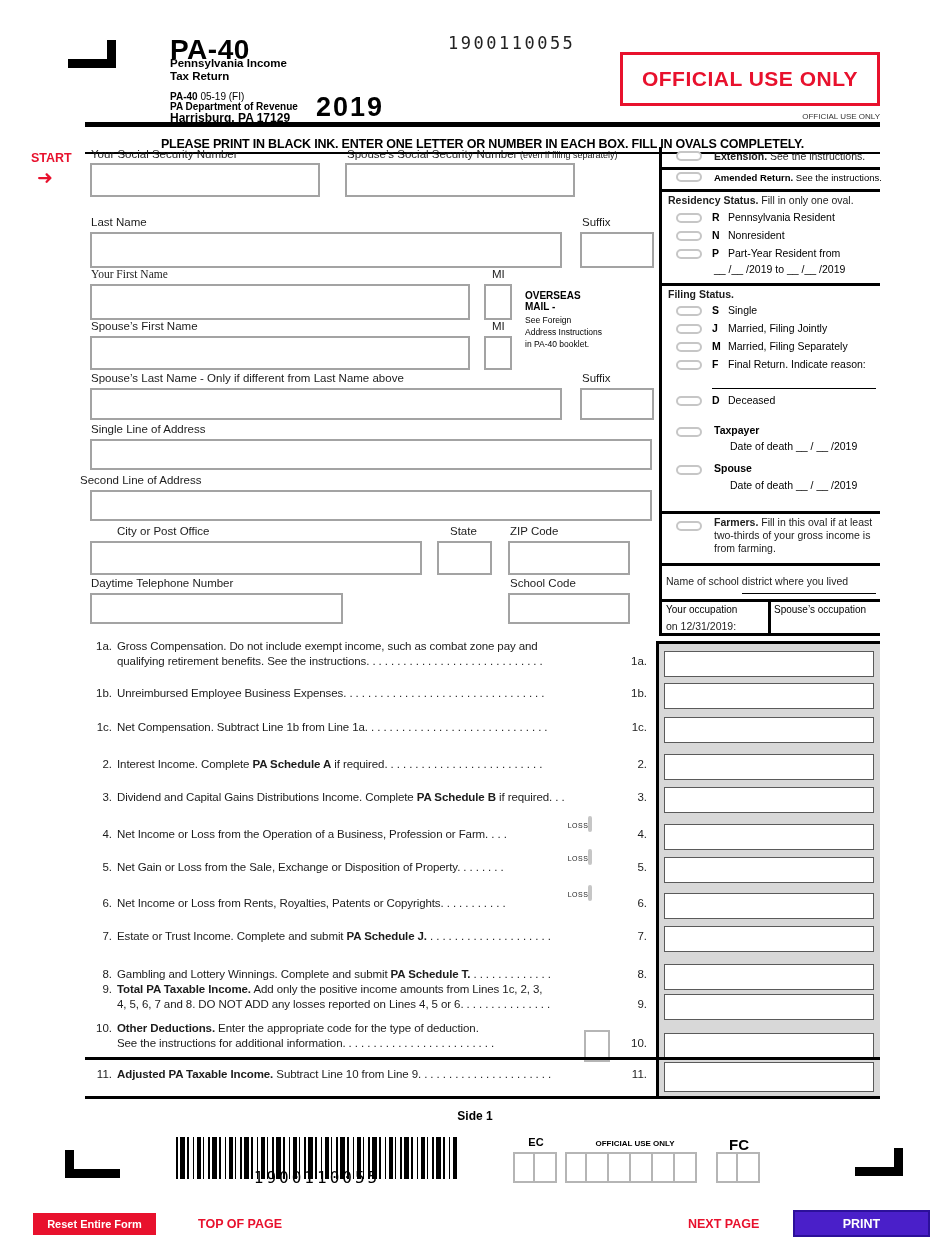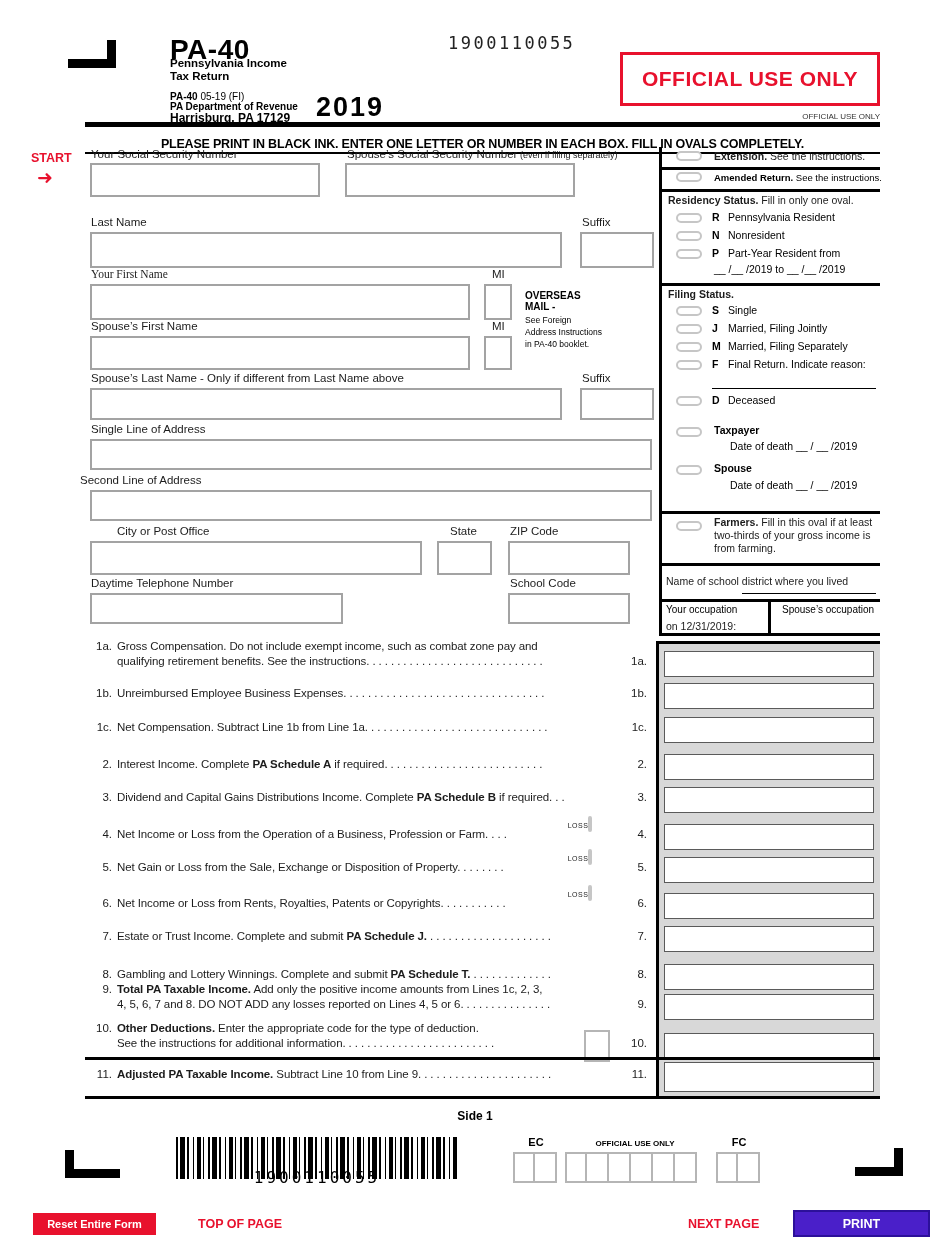--- a/index.html
+++ b/index.html
@@ -184,21 +184,21 @@
   </div>
 
   <div class="abs rp" style="left:666px;top:568px;margin-top:7px;">Name of school district where you lived</div>
   <div class="abs rp" style="left:666px;top:612px;margin-top:8px;">on 12/31/2019:</div>
   <div class="abs" style="left:742px;top:593px;width:134px;border-bottom:1.5px solid #000;"></div>
 
   <div class="abs" style="left:661px;top:601px;width:107px;height:32px;">
     <span class="abs" style="left:5px;top:3px;font-size:10px;">Your occupation</span>
   </div>
   <div class="abs" style="left:771px;top:601px;width:109px;height:32px;">
-    <span class="abs" style="left:3px;top:3px;font-size:10px;margin-left:8px;">Spouse’s occupation</span>
+    <span class="abs" style="left:3px;top:3px;font-size:10px;">Spouse’s occupation</span>
   </div>
 
   <div class="abs" style="left:656px;top:641px;width:224px;height:455px;background:#d8d8d8;border-left:3px solid #000;border-top:3px solid #000;"></div>
   <div class="abs abox" style="top:651px;"></div>
   <div class="abs abox" style="top:683px;"></div>
   <div class="abs abox" style="top:717px;"></div>
   <div class="abs abox" style="top:754px;"></div>
   <div class="abs abox" style="top:787px;"></div>
   <div class="abs abox" style="top:824px;"></div>
   <div class="abs abox" style="top:857px;"></div>
@@ -281,21 +281,21 @@
   </div>
   <div class="hrule" style="left:85px;top:1096px;width:795px;height:3px;"></div>
 
   <div class="abs b" style="left:375px;top:1109px;width:200px;text-align:center;font-size:12px;">Side 1</div>
 
   <div class="abs" style="left:176px;top:1137px;width:282px;height:42px;background:repeating-linear-gradient(90deg,#000 0 2px,#fff 2px 4px,#000 4px 9px,#fff 9px 11px,#000 11px 13px,#fff 13px 17px,#000 17px 18px,#fff 18px 21px,#000 21px 25px,#fff 25px 27px,#000 27px 28px,#fff 28px 32px);"></div>
   <div class="abs ocr" style="left:176px;top:1168px;width:282px;text-align:center;font-size:16px;letter-spacing:3px;">1900110055</div>
 
   <div class="abs b" style="left:513px;top:1136px;width:46px;text-align:center;font-size:11px;">EC</div>
   <div class="abs b" style="left:565px;top:1139px;width:140px;text-align:center;font-size:8px;">OFFICIAL USE ONLY</div>
-  <div class="abs b" style="left:716px;top:1136px;width:46px;text-align:center;font-size:11px;">FC</div>
+  <div class="abs b" style="left:716px;top:1136px;width:46px;text-align:center;font-size:15px;">FC</div>
   <div class="cellrow" style="left:513px;top:1152px;">
     <div class="cell"></div>
       <div class="cell"></div>
   </div>
   <div class="cellrow" style="left:565px;top:1152px;">
     <div class="cell"></div>
       <div class="cell"></div>
       <div class="cell"></div>
       <div class="cell"></div>
       <div class="cell"></div>

